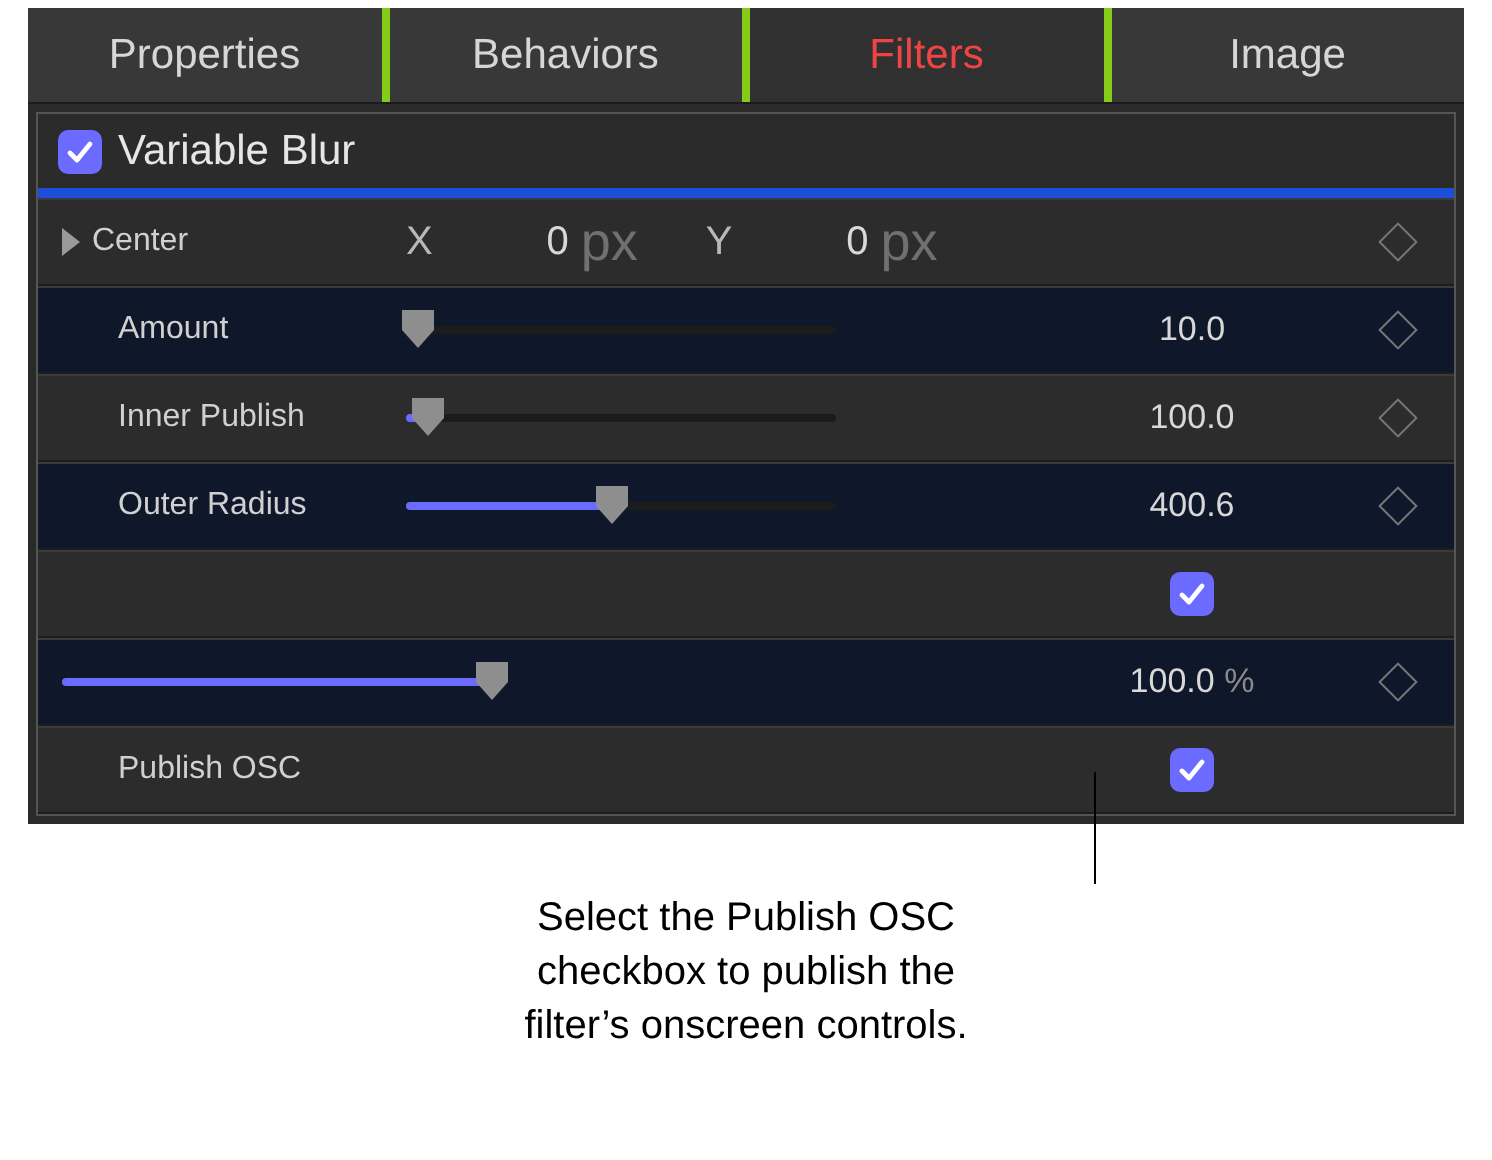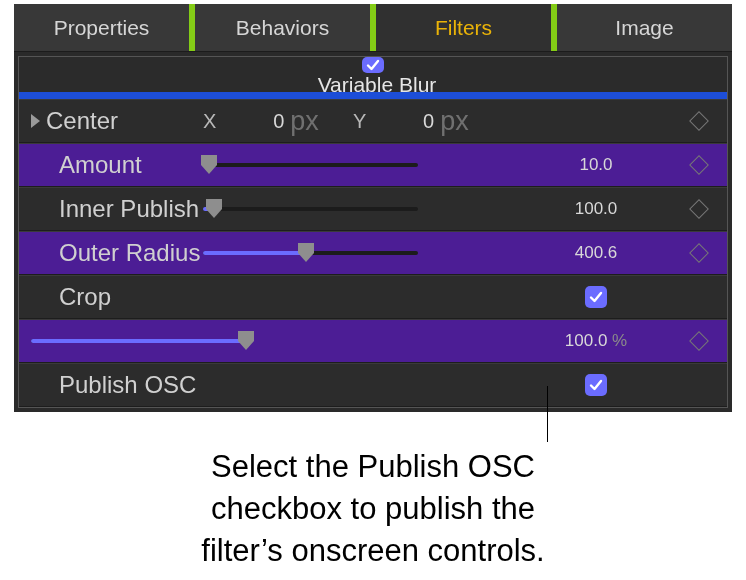--- a/index.html
+++ b/index.html
@@ -23,39 +23,38 @@
       border-bottom: 1px solid #1c1c1c;
     }
     .tab {
       flex: 1;
       display: flex;
       align-items: center;
       justify-content: center;
       font-size: 21px;
       color: #d6d6d6;
       cursor: pointer;
-      border-right: 6px solid #84cc16;
+      border-right: 4px solid #84cc16;
     }
     .tab:last-child { border-right: none; text-align: right; }
     .tab.active {
-      color: #eab308;
+      color: #ef4444;
       background: #303030;
     }
     .body {
       border: 1px solid #555;
       margin: 4px;
     }
     .section-header {
       display: flex;
       align-items: center;
       height: 42px;
       padding: 0 10px;
       background: #2b2b2b;
-      border-bottom: 7px solid #1d4ed8;
-      flex-direction: column;
+      border-bottom: 5px solid #1d4ed8;
     }
     .checkbox {
       width: 22px; height: 22px;
       border-radius: 5px;
       display: inline-flex;
       align-items: center;
       justify-content: center;
       cursor: pointer;
     }
     .checkbox.checked { background: #6b6cff; }
@@ -64,36 +63,36 @@
       margin-left: 8px;
       color: #e6e6e6;
       font-size: 21px;
     }
     .row {
       display: flex;
       align-items: center;
       height: 44px;
       border-top: 1px solid #3a3a3a;
       border-bottom: 1px solid #1d1d1d;
-      background: #4c1d95;
+      background: #0f172a;
       padding-left: 12px;
     }
     .row:nth-child(even) { background: #2c2c2c; }
     .disclosure {
       width: 0; height: 0;
       border-top: 7px solid transparent;
       border-bottom: 7px solid transparent;
       border-left: 9px solid #9a9a9a;
       margin-right: 6px;
       cursor: pointer;
     }
     .label-col {
       width: 172px;
       color: #d0d0d0;
-      font-size: 24px;
+      font-size: 16px;
       display: flex;
       align-items: center;
     }
     .label-col.sub { padding-left: 28px; }
     .control-col {
       flex: 1;
       display: flex;
       align-items: center;
     }
     .value-col {
@@ -170,21 +169,21 @@
     
     .leader {
       position: absolute;
       width: 1px;
       background: #000;
     }
     .caption {
       position: absolute;
       left: 0; right: 0;
       text-align: center;
-      font-size: 31px;
+      font-size: 20px;
       color: #000;
       line-height: 1.35;
     }
   </style>
 </head>
 <body>
 
 <div class="panel">
 
   <div class="tabs">
@@ -274,21 +273,20 @@
             </div>
           </div>
       </div>
       <div class="value-col">400.6</div>
       <div class="kf-col">
           <span class="diamond"></span>
         </div>
     </div>
 
     <div class="row">
-      <div class="label-col sub">Crop</div>
       <div class="control-col"></div>
       <div class="value-col" style="display:flex;justify-content:center">
         <span class="checkbox checked">
           <svg viewBox="0 0 16 16">
               <path d="M3 8.5 L6.5 12 L13 4" stroke="#fff" stroke-width="2.4" fill="none" stroke-linecap="round" stroke-linejoin="round"></path>
             </svg>
         </span>
       </div>
       <div class="kf-col"></div>
     </div>

